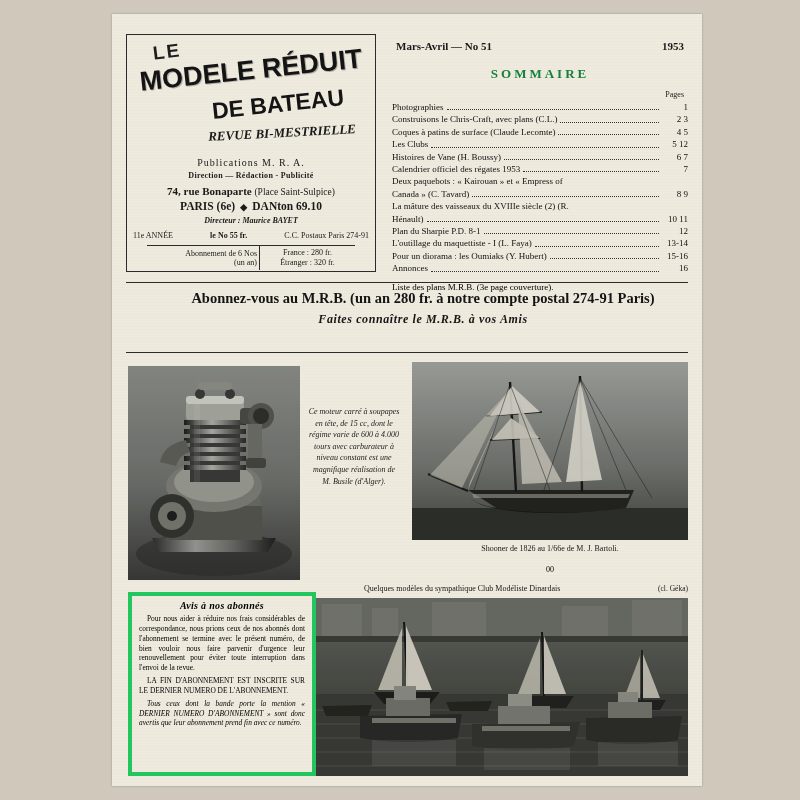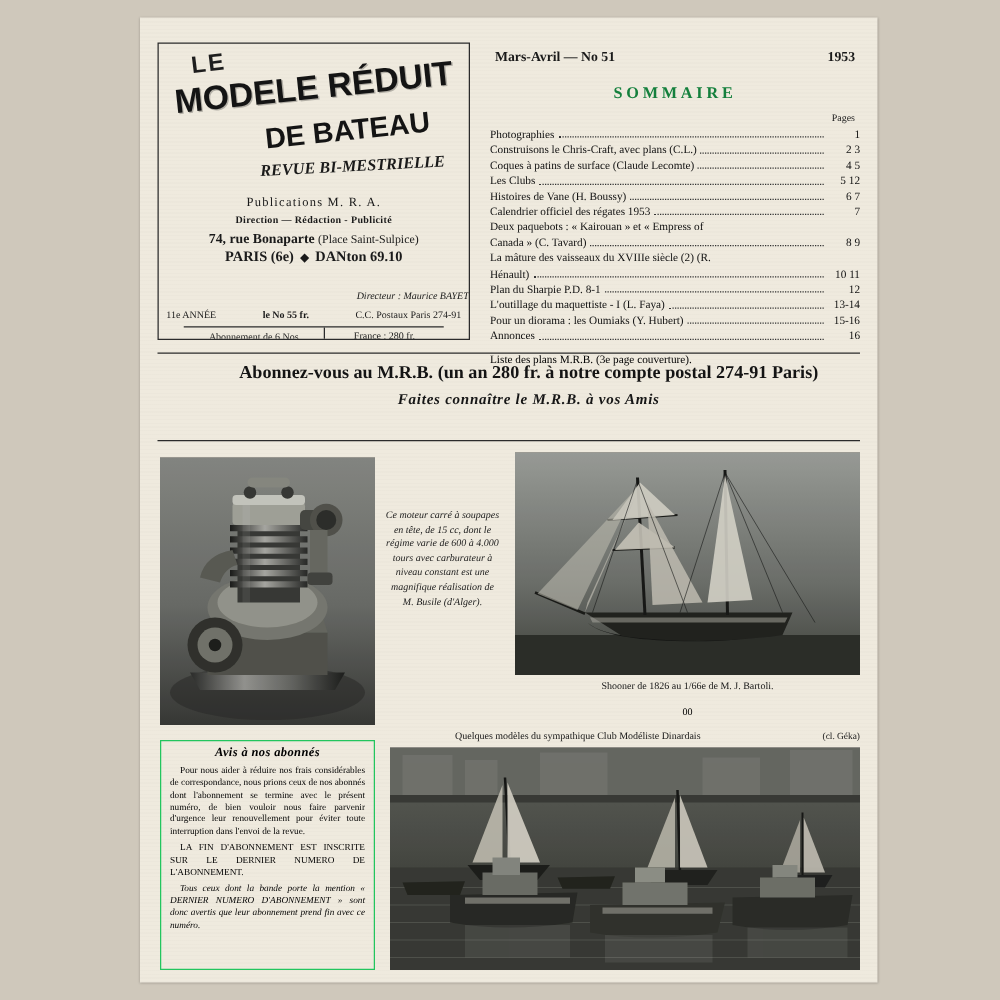--- a/index.html
+++ b/index.html
@@ -63,28 +63,28 @@
     color:#1a1a1a;
     transform:rotate(-3deg);
   }
   .mh-center{ text-align:center; color:#1a1a1a; }
   .mh-pub{ font-size:10px; letter-spacing:1px; margin-top:4px; font-family:"Liberation Serif",serif;}
   .mh-dir{ font-size:8px; font-weight:bold; letter-spacing:.3px; margin-top:3px;}
   .mh-addr{ font-size:11px; font-weight:bold; margin-top:5px;}
   .mh-addr .thin{font-weight:normal;font-size:9.5px;}
   .mh-city{ font-size:11.5px; font-weight:bold; margin-top:3px;}
   .mh-city .dot{font-size:9px;}
-  .mh-dir2{ font-size:8px;font-style:italic;font-weight:normal;margin-top:20px;text-align:right;}
+  .mh-dir2{ font-size:8px;font-style:italic;font-weight:bold;margin-top:4px;}
   .mh-line{ display:flex; justify-content:space-between; align-items:center; font-size:8px; margin-top:6px; padding:0 6px;}
   .mh-sub-box{
     margin:5px auto 0; width:208px;
     border-top:1px solid #2b2b2b;
     display:flex; font-size:8px;
   }
-  .mh-sub-left{ width:108px; text-align:center; padding:3px 2px; border-right:1px solid #2b2b2b;}
+  .mh-sub-left{ width:108px; text-align:right; padding:3px 2px; border-right:1px solid #2b2b2b;}
   .mh-sub-right{ flex:1; padding:2px 4px; text-align:center;}
   .mh-sub-right div{line-height:1.25;}
   .bold{font-weight:bold;}
   
   .somm{
     position:absolute; left:280px; top:26px; width:296px;
   }
   .somm-head{
     display:flex; justify-content:space-between;
     font-size:11px; font-weight:bold; color:#1a1a1a;
@@ -136,22 +136,22 @@
   .cap-schooner{ left:300px; top:530px; width:276px; }
   .cap-club{ left:252px; top:570px; width:324px; font-size:8px; text-align:left;}
   .cap-club .credit{ float:right; font-size:7.5px;}
   .oo{ position:absolute; left:300px; top:551px; width:276px; text-align:center; font-size:8px;}
   .engine-text{
     position:absolute; left:196px; top:392px; width:92px;
     font-size:8px; font-style:italic; text-align:center; line-height:1.45; color:#1b1b1b;
   }
   
   .avis{
-    position:absolute; left:16px; top:578px; width:172px; height:184px;
-    border:1px solid #22c55e; padding:4px 7px; box-sizing:border-box;
+    position:absolute; left:16px; top:578px; width:188px; height:184px;
+    border:4px solid #22c55e; padding:4px 7px; box-sizing:border-box;
   }
   .avis-title{
     text-align:center; font-size:10px; font-style:italic; font-weight:bold;
     letter-spacing:.3px; margin-bottom:3px;
   }
   .avis p{ margin:0 0 3px 0; font-size:7.4px; line-height:1.33; text-align:justify; text-indent:8px;}
   .avis p.caps{ text-indent:8px; }
   .avis p.ital{ font-style:italic; }
   
   .eng-svg, .sch-svg, .club-svg{ display:block; }

